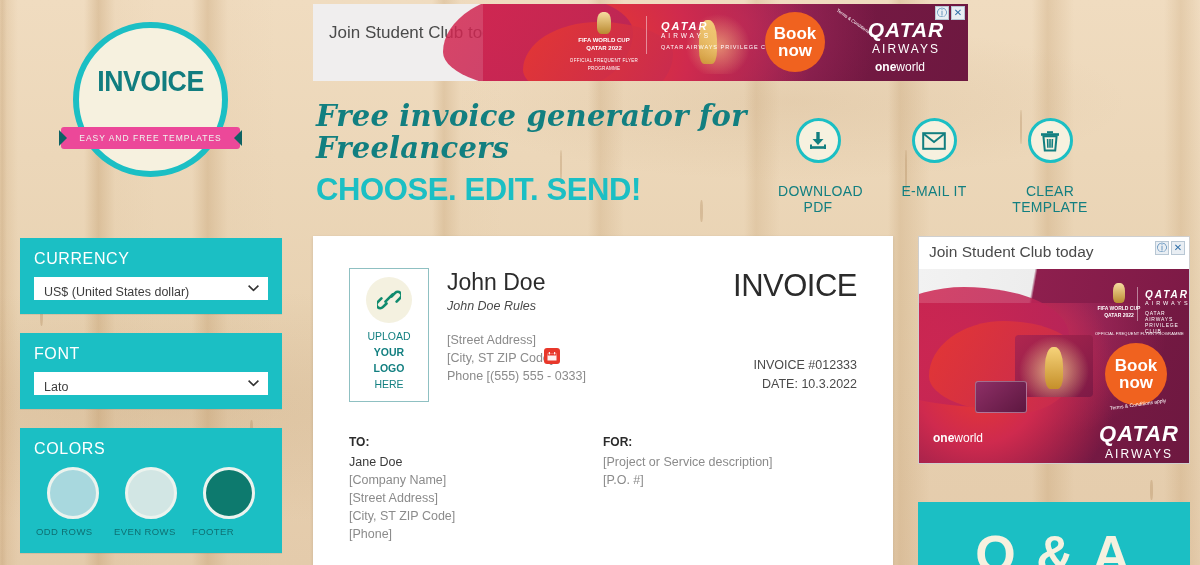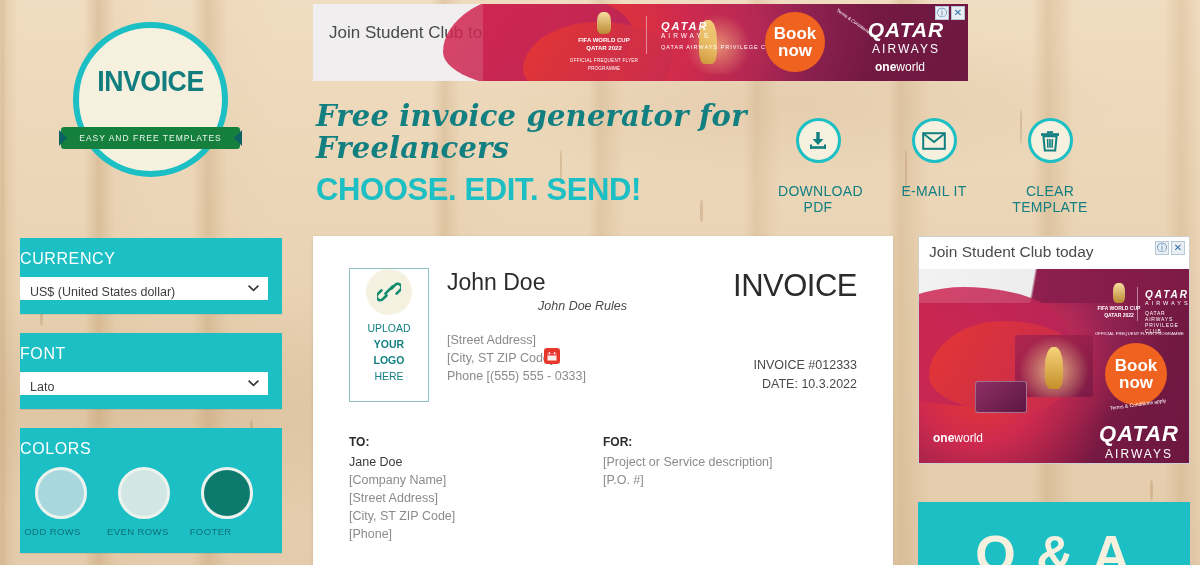--- a/index.html
+++ b/index.html
@@ -41,21 +41,21 @@
   .wood-speck {
     position: absolute;
     background: rgba(168,130,84,0.30);
     border-radius: 40%;
   }
 
   
   .sidebar { position: absolute; left: 20px; top: 238px; width: 262px; }
   .panel {
     background: #1bbfc4;
-    padding: 12px 14px 14px 0;
+    padding: 12px 14px 14px 14px;
     margin-bottom: 19px;
     box-shadow: 0 1px 0 rgba(0,0,0,0.07);
   }
   .panel-title {
     color: #ffffff;
     font-size: 16px;
     letter-spacing: 0.6px;
     margin-bottom: 9px;
     font-weight: 400;
   }
@@ -122,21 +122,21 @@
     position: absolute; top: 72px; left: 0; right: 0;
     text-align: center;
     font-family: "DejaVu Serif", serif;
     font-style: italic;
     font-size: 22px;
     color: #1bbfc4;
   }
   .logo-ribbon {
     position: absolute; left: -12px; right: -12px; top: 105px;
     height: 22px;
-    background: #15803d;
+    background: #ec4899;
     text-align: center;
     color: #eef6ef;
     font-size: 8.5px;
     letter-spacing: 1px;
     line-height: 22px;
     border-radius: 3px;
   }
   .logo-ribbon:before, .logo-ribbon:after {
     content: ""; position: absolute; top: 3px;
     border: 8px solid transparent;
@@ -191,40 +191,40 @@
     width: 580px; height: 330px;
     background: #ffffff;
     box-shadow: 0 1px 3px rgba(0,0,0,0.12);
     padding: 32px 36px;
   }
   .inv-top { display: flex; }
   .logo-upload {
     width: 80px; height: 134px;
     border: 1px solid #8fc0c2;
     text-align: center;
-    padding-top: 0;
+    padding-top: 8px;
     cursor: pointer;
     flex: none;
   }
   .upload-bubble {
     width: 46px; height: 46px; border-radius: 50%;
     background: #f4f1e0;
     margin: 0 auto 5px auto;
     display: flex; align-items: center; justify-content: center;
   }
   .upload-text {
     font-size: 10.5px; color: #127f80; line-height: 16px; font-weight: bold;
   }
   .upload-text .thin { font-weight: normal; }
   .inv-from { margin-left: 18px; flex: 1; }
   .inv-name {
     font-size: 23px; color: #2b2b2b; font-weight: normal; line-height: 28px;
   }
   .inv-tagline {
-    font-size: 12.5px; font-style: italic; color: #4a4a4a; margin-top: 3px; text-align: right;
+    font-size: 12.5px; font-style: italic; color: #4a4a4a; margin-top: 3px;
   }
   .inv-addr {
     margin-top: 18px; font-size: 12.5px; color: #8b8b8b; line-height: 18px;
   }
   .inv-right { width: 230px; text-align: right; position: relative; }
   .inv-title {
     font-size: 31px; color: #2b2b2b; letter-spacing: -0.5px; line-height: 36px;
   }
   .inv-meta {
     margin-top: 52px; font-size: 12.5px; color: #4a4a4a; line-height: 19px;

